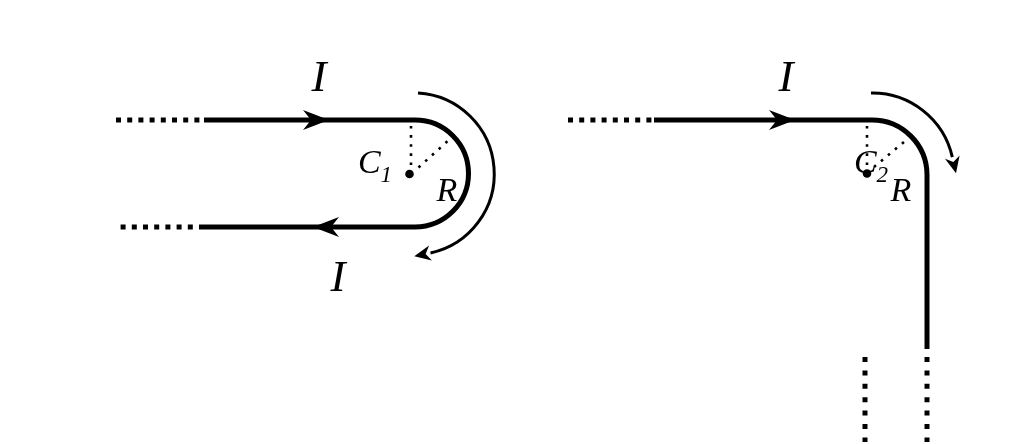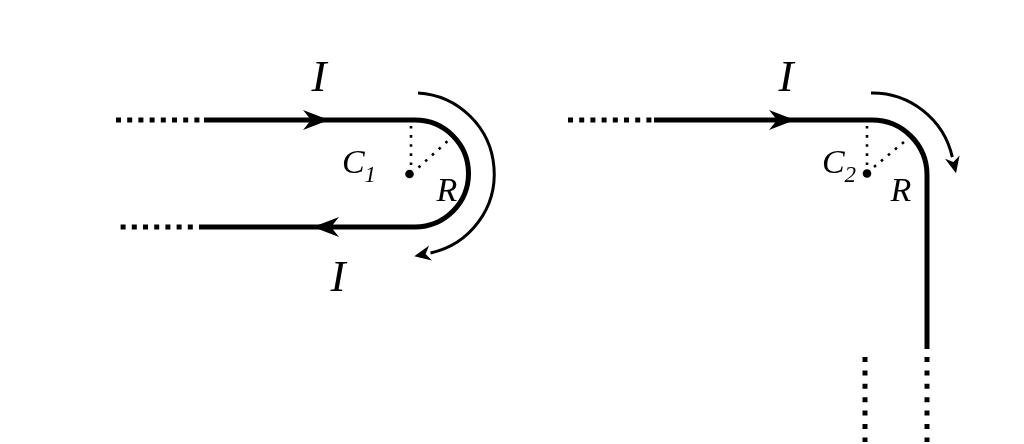--- a/index.html
+++ b/index.html
@@ -68,24 +68,24 @@
   }
   .lbl-i  { font-size: 45px; }
   .lbl-cr { font-size: 34px; }
   .lbl .sub {
     font-size: 23px;
     position: relative;
     top: 9px;
   }
   #i-left-top    { left: 319px; top: 76px;  }
   #i-left-bottom { left: 338px; top: 276px; }
-  #c1-label      { left: 359px; top: 162px; }
+  #c1-label      { left: 375px; top: 162px; }
   #r-left-label  { left: 447px; top: 190px; }
   #i-right-top   { left: 786px; top: 76px;  }
-  #c2-label      { left: 839px; top: 162px; }
+  #c2-label      { left: 871px; top: 162px; }
   #r-right-label { left: 901px; top: 190px; }
 </style>
 </head>
 <body>
 
 <div class="stage">
 
   <svg width="1024" height="444" viewBox="0 0 1024 444">
 
     <g>

